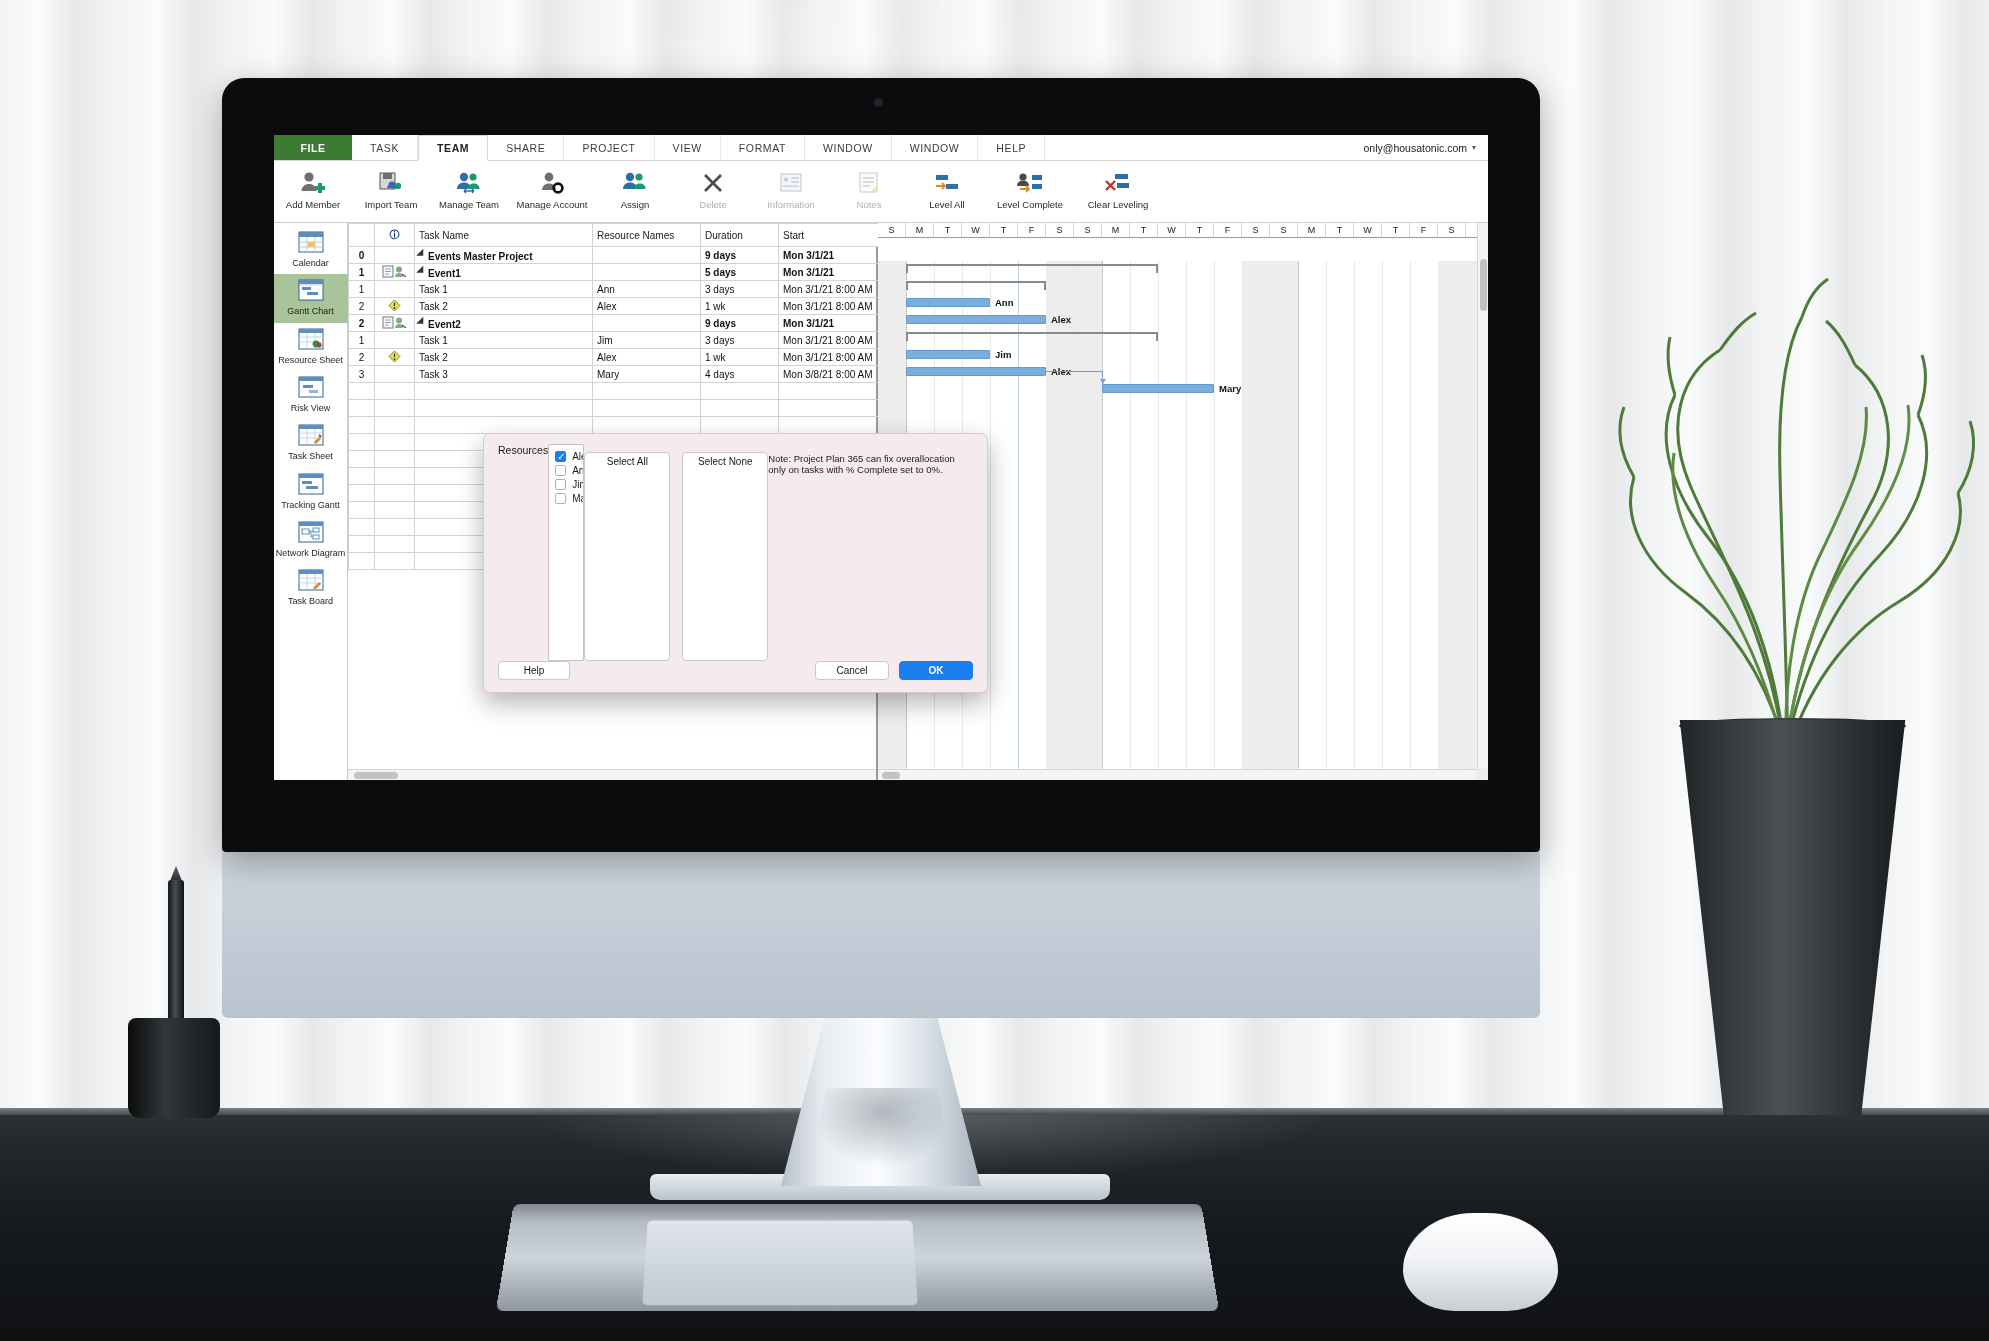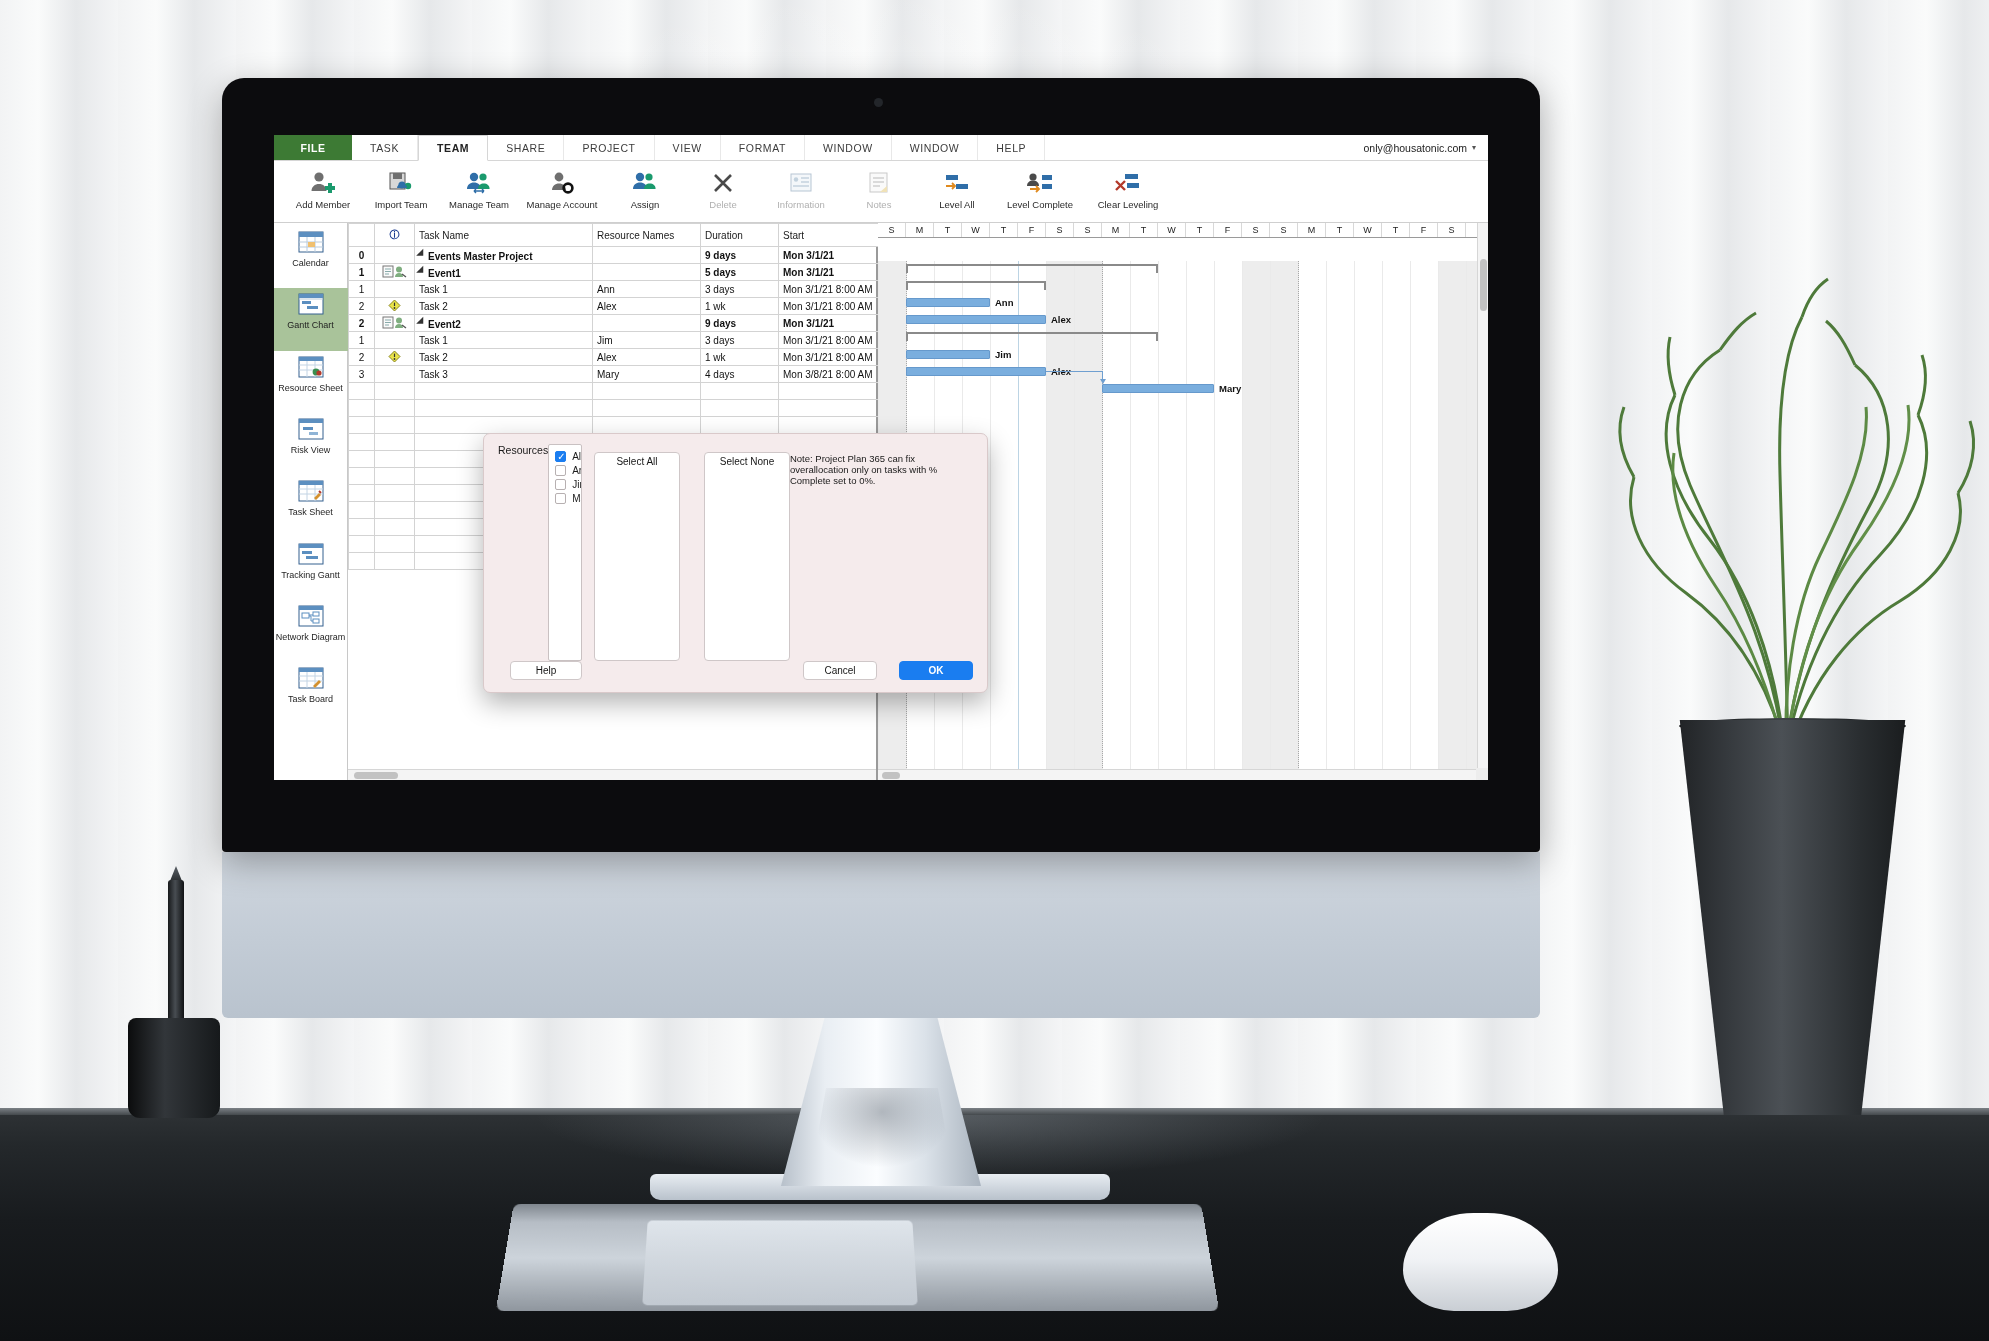--- a/index.html
+++ b/index.html
@@ -134,41 +134,41 @@
   .tab.file { background: #3d7a34; color: #fff; font-weight: 600; min-width: 78px; border-right: none; }
   .tab.active { background: #fff; border: 1px solid #d6d6d6; border-bottom: 1px solid #fff;
                 margin-bottom: -1px; font-weight: 600; color: #222; }
   .acct {
     margin-left: auto; display: flex; align-items: center; gap: 5px;
     padding: 0 12px; font-size: 10.5px; color: #222;
   }
   .chev { font-size: 8px; color: #555; }
 
   .ribbon {
-    display: flex; align-items: flex-start; height: 62px; padding: 5px 4px 0 11px;
+    display: flex; align-items: flex-start; height: 62px; padding: 5px 4px 0 1px;
     background: #fff; border-bottom: 1px solid #cfcfcf; gap: 2px;
   }
   .rb {
     width: 76px; display: flex; flex-direction: column; align-items: center; gap: 3px;
     padding-top: 3px;
   }
   .rb .glyph { height: 28px; display: flex; align-items: center; justify-content: center; }
   .rb .cap { font-size: 9.5px; color: #2a2a2a; text-align: center; line-height: 1.1; }
   .rb.disabled .cap { color: #b0b0b0; }
   .rb.wide { width: 86px; }
 
   .workarea { display: flex; height: calc(645px - 26px - 62px); }
 
   .viewbar {
     width: 74px; background: #fff; border-right: 1px solid #c8c8c8;
     display: flex; flex-direction: column; align-items: center; padding-top: 3px;
     flex: 0 0 74px;
   }
   .vitem {
-    width: 74px; padding: 5px 2px 20px; display: flex; flex-direction: column;
+    width: 74px; padding: 5px 2px 6px; display: flex; flex-direction: column;
     align-items: center; gap: 3px;
   }
   .vitem.sel { background: #a9c39a; }
   .vitem .vlabel { font-size: 9px; color: #1f1f1f; text-align: center; line-height: 1.15; }
 
   .grid { flex: 1 1 auto; display: flex; min-width: 0; }
 
   .sheet { width: 530px; flex: 0 0 530px; border-right: 2px solid #9a9a9a; background: #fff; }
   table.sheet-tbl { width: 100%; border-collapse: collapse; table-layout: fixed; }
   table.sheet-tbl th, table.sheet-tbl td {
@@ -267,21 +267,21 @@
   }
   .cbx.on { background: #1a7df0; border-color: #1a7df0; }
   .cbx.on::after {
     content: "✓"; position: absolute; left: 1px; top: -2px;
     font-size: 10px; color: #fff; line-height: 13px;
   }
   .resrow span { font-size: 10px; color: #1a1a1a; }
   .m-btnrow { display: flex; gap: 12px; margin: 8px 0 0; }
   .btn {
     font-size: 10px; color: #161616; background: #fff; border: 1px solid #cfc7c8;
-    border-radius: 4px; padding: 3px 0; text-align: center; min-width: 86px; margin-left: 12px;
+    border-radius: 4px; padding: 3px 0; text-align: center; min-width: 86px;
   }
   .note { font-size: 9.5px; color: #1a1a1a; margin-top: 9px; }
   .m-foot { display: flex; align-items: center; padding: 0 14px 12px; margin-top: auto; }
   .btn.help { min-width: 72px; }
   .foot-right { margin-left: auto; display: flex; gap: 10px; }
   .btn.cancel { min-width: 74px; }
   .btn.ok { min-width: 74px; background: #1a7df0; border-color: #1a7df0; color: #fff; font-weight: 600; }
 </style>
 </head>
 <body>

